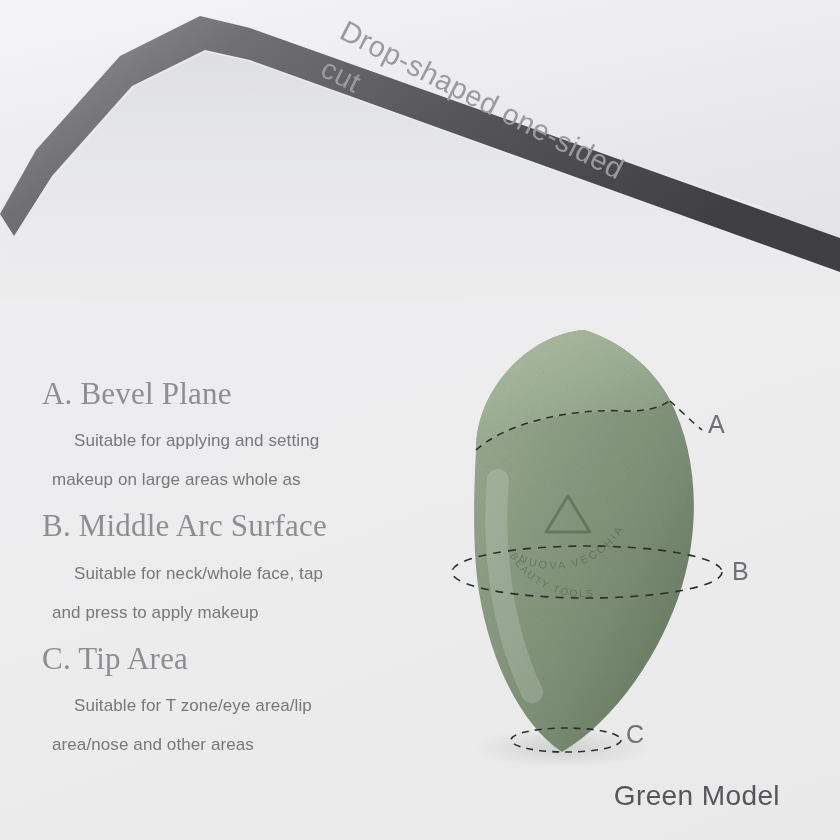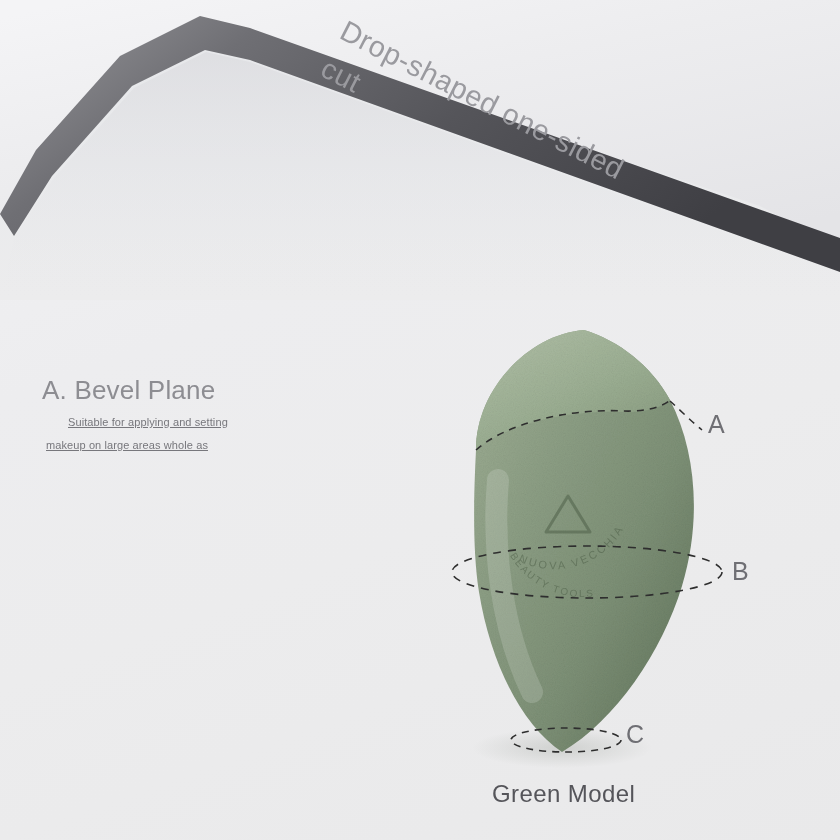--- a/index.html
+++ b/index.html
@@ -59,33 +59,33 @@
   
   .text-col {
     position: absolute;
     left: 42px;
     top: 372px;
     width: 400px;
   }
   .blk { margin-bottom: 6px; }
   .head {
     color: #8d8d92;
-    font-size: 26px;
+    font-size: 31px;
     line-height: 1.42;
     letter-spacing: 0.2px;
     margin: 0 0 4px 0;
     font-weight: 400;
+    font-family: Liberation Serif, serif;
   }
   .body-line {
     color: #77777c;
-    font-size: 11px;
+    font-size: 17px;
     line-height: 1.72;
     letter-spacing: 0.1px;
-    margin: 4px;
-    text-decoration: underline;
+    margin: 10px;
   }
   .body-line.ind { text-indent: 22px; }
 
   
   .sponge-area {
     position: absolute;
     left: 380px;
     top: 300px;
     width: 420px;
     height: 540px;
@@ -97,26 +97,26 @@
     color: #6f6f74;
     font-size: 25px;
     letter-spacing: 0.3px;
   }
   .label-a { left: 328px; top: 110px; }
   .label-b { left: 352px; top: 257px; }
   .label-c { left: 246px; top: 420px; }
 
   .model-name {
     position: absolute;
-    left: 112px;
+    left: 100px;
     top: 480px;
     width: 300px;
-    text-align: left;
+    text-align: right;
     color: #55555a;
-    font-size: 24px;
+    font-size: 28px;
     letter-spacing: 0.4px;
   }
 </style>
 </head>
 <body>
 
 <div id="page">
 
   <div class="banner">
     <div class="bg"></div>
@@ -156,21 +156,31 @@
   </div>
 
   <div class="text-col">
 
     <div class="blk">
       <p class="head">A. Bevel Plane</p>
       <p class="body-line ind">Suitable for applying and setting</p>
       <p class="body-line">makeup on large areas whole as</p>
     </div>
 
-
+    <div class="blk">
+      <p class="head">B. Middle Arc Surface</p>
+      <p class="body-line ind">Suitable for neck/whole face, tap</p>
+      <p class="body-line">and press to apply makeup</p>
+    </div>
+
+    <div class="blk">
+      <p class="head">C. Tip Area</p>
+      <p class="body-line ind">Suitable for T zone/eye area/lip</p>
+      <p class="body-line">area/nose and other areas</p>
+    </div>
 
   </div>
 
   <div class="sponge-area">
     <svg class="sponge-svg" width="420" height="540" viewBox="0 0 420 540">
       <defs>
         <linearGradient id="spongeBody" x1="0.08" y1="0.1" x2="0.95" y2="0.95">
           <stop offset="0%" stop-color="#9aab91"></stop>
           <stop offset="30%" stop-color="#8b9d83"></stop>
           <stop offset="62%" stop-color="#7d9076"></stop>

